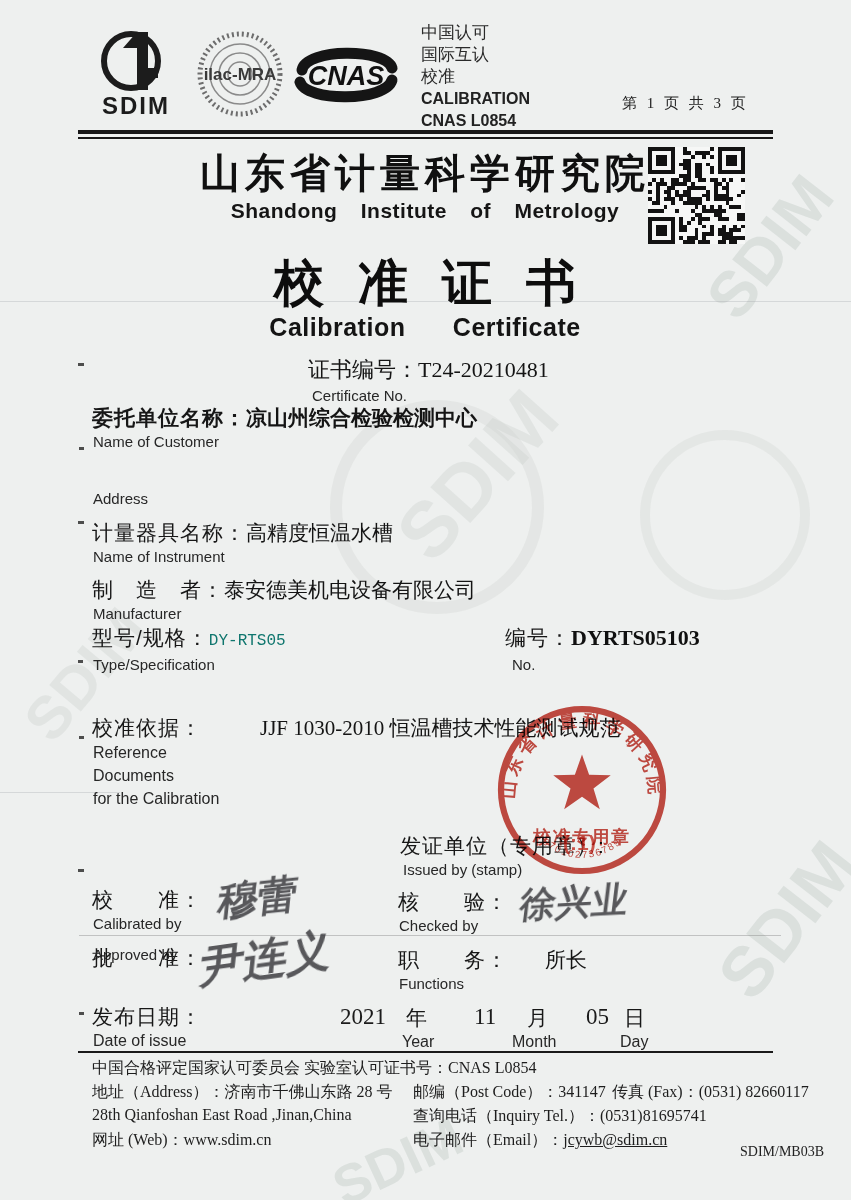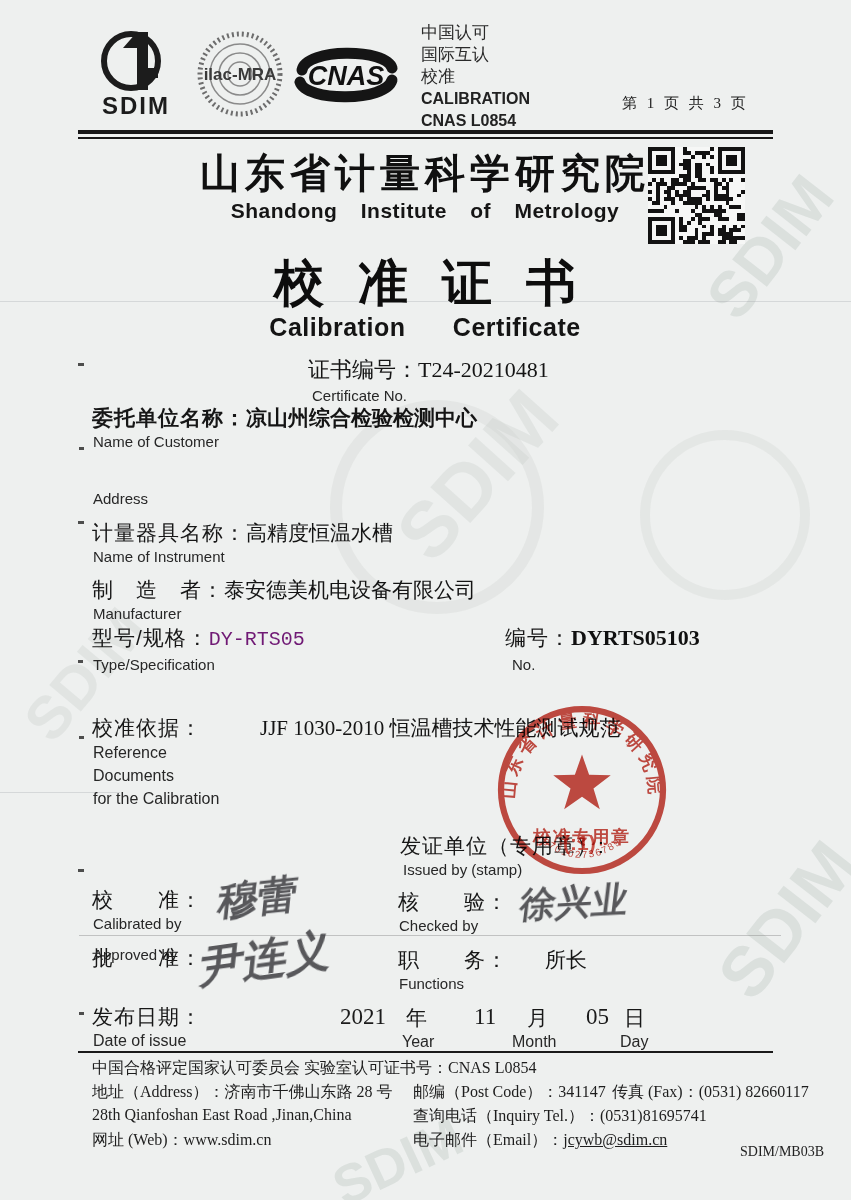--- a/index.html
+++ b/index.html
@@ -337,21 +337,21 @@
     <span class="cnlabel">计量器具名称：</span><span class="val">高精度恒温水槽</span>
   </div>
   <div class="abs sub" style="left:93px;top:548px;">Name of Instrument</div>
 
   <div class="abs row" style="left:92px;top:576px;">
     <span class="cnlabel">制　造　者：</span><span class="val">泰安德美机电设备有限公司</span>
   </div>
   <div class="abs sub" style="left:93px;top:605px;">Manufacturer</div>
 
   <div class="abs row" style="left:92px;top:624px;">
-    <span class="cnlabel">型号/规格：</span><span class="mono" style="font-size:20px;color:#701a75;">DY-RTS05</span>
+    <span class="cnlabel">型号/规格：</span><span class="mono" style="font-size:16px;color:#0f766e;">DY-RTS05</span>
   </div>
   <div class="abs sub" style="left:93px;top:656px;">Type/Specification</div>
 
   <div class="abs row" style="left:505px;top:624px;">
     <span class="cnlabel">编号：</span><span class="serif" style="font-size:22px;font-weight:bold;color:#101010;">DYRTS05103</span>
   </div>
   <div class="abs sub" style="left:512px;top:656px;">No.</div>
 
   <div class="abs row" style="left:92px;top:714px;">
     <span class="cnlabel" style="margin-right:58px;">校准依据：</span><span class="val">JJF 1030-2010 恒温槽技术性能测试规范</span>

